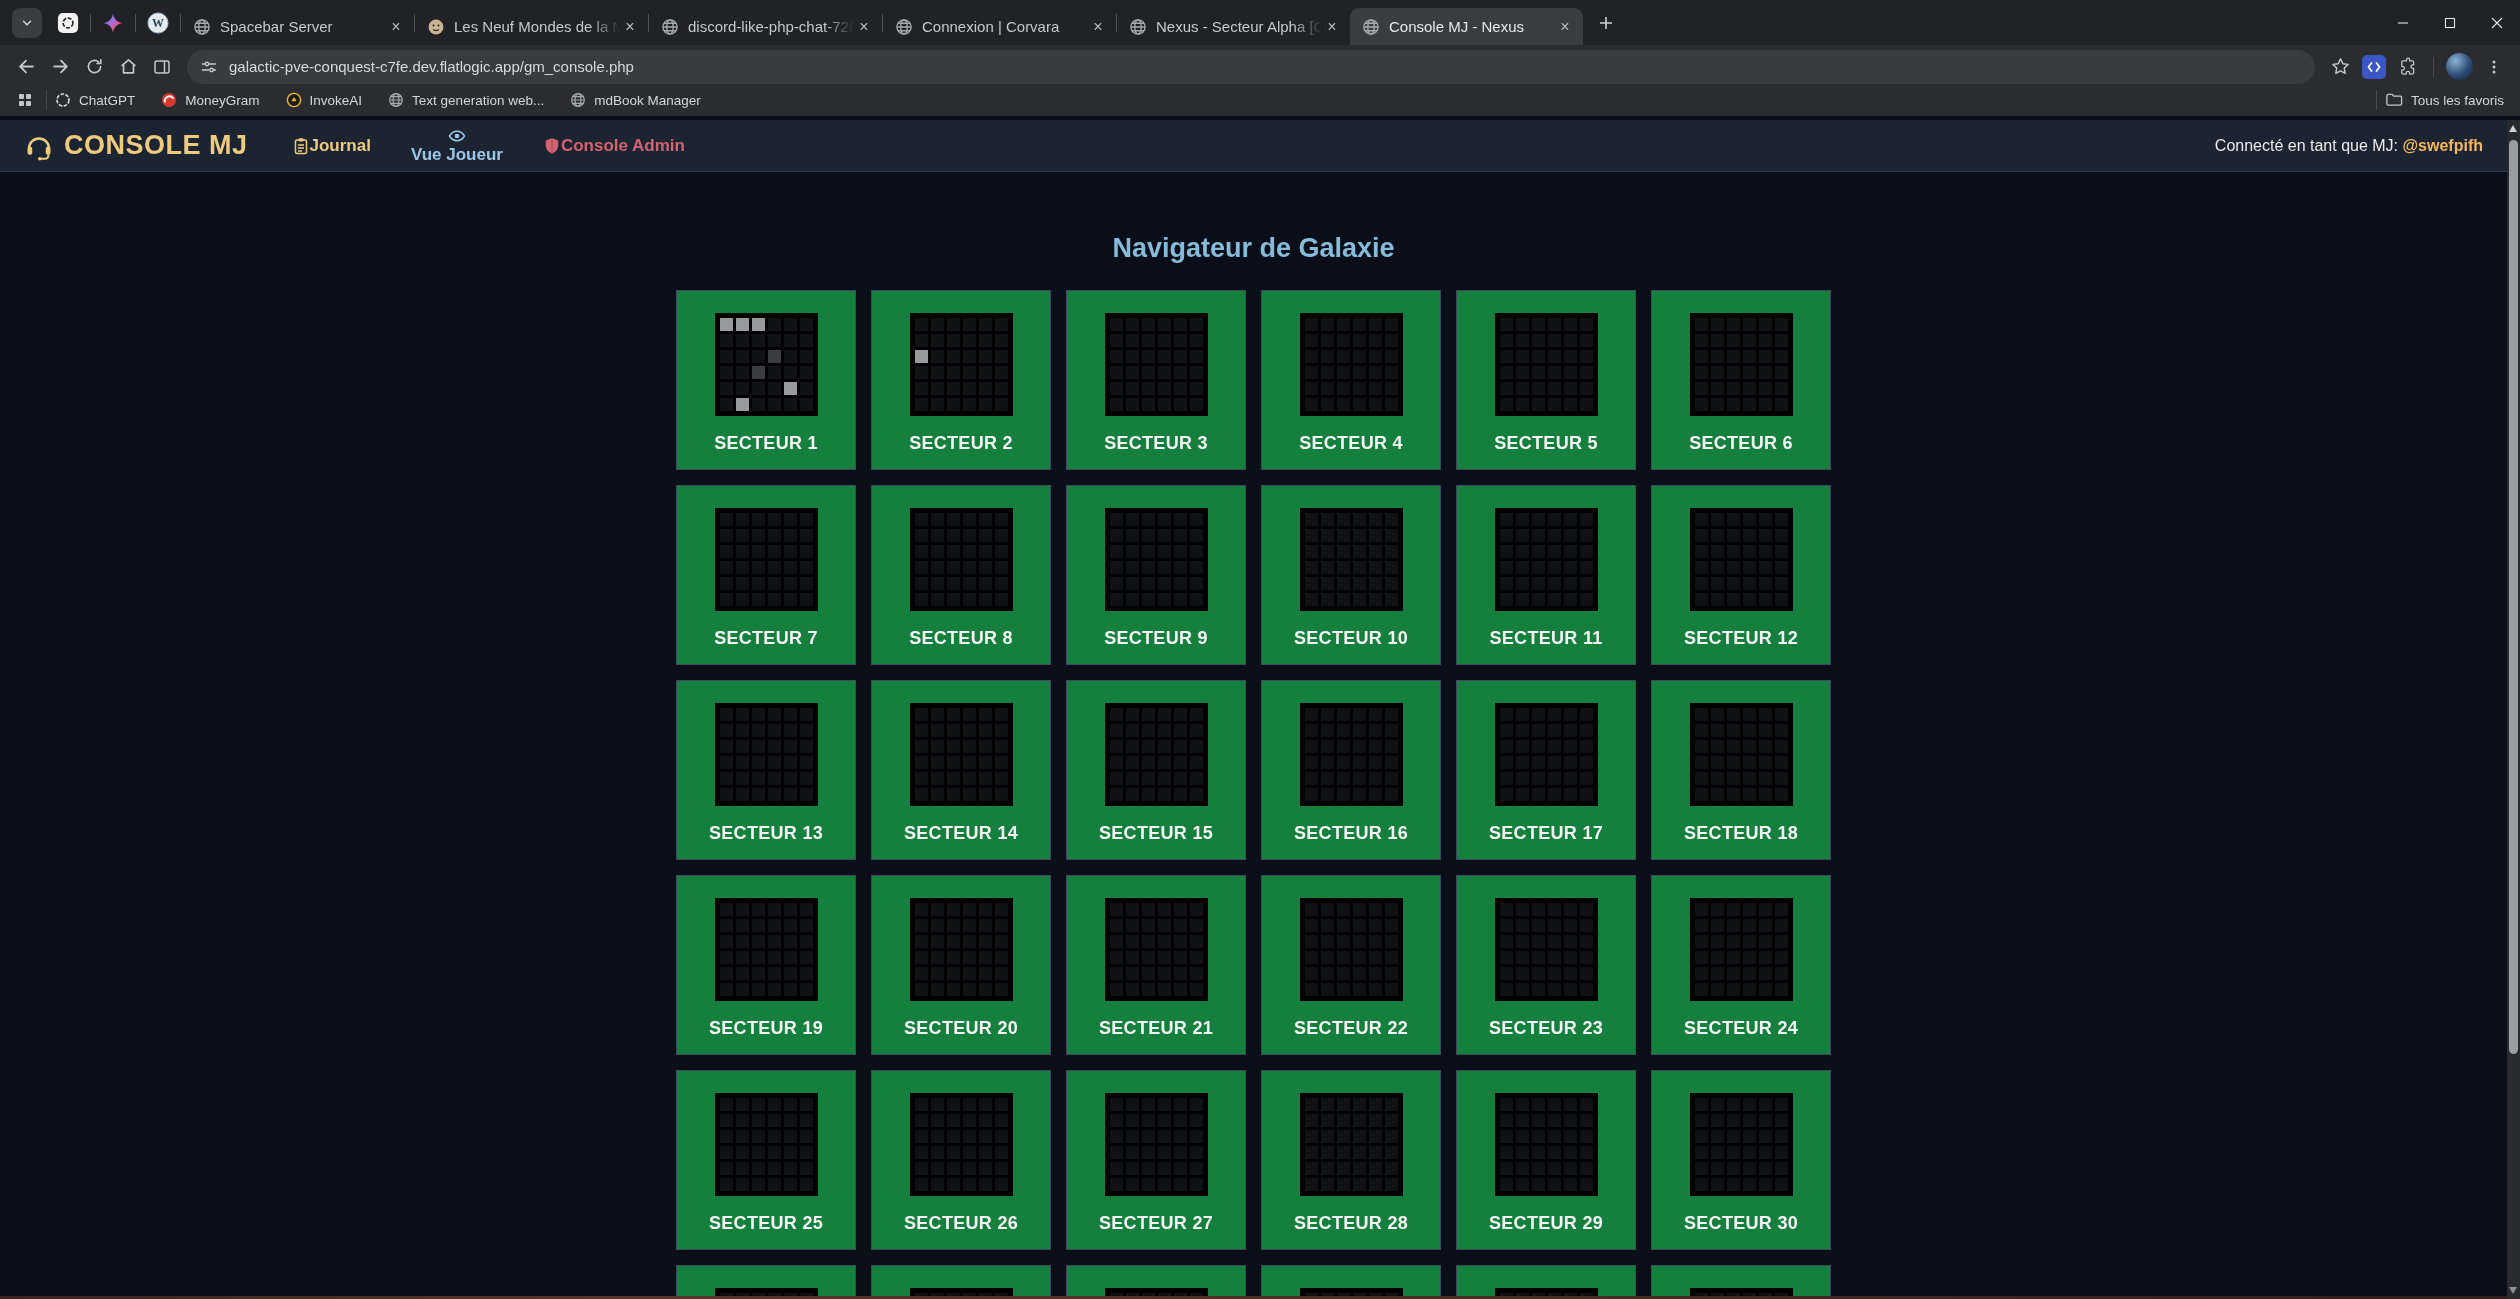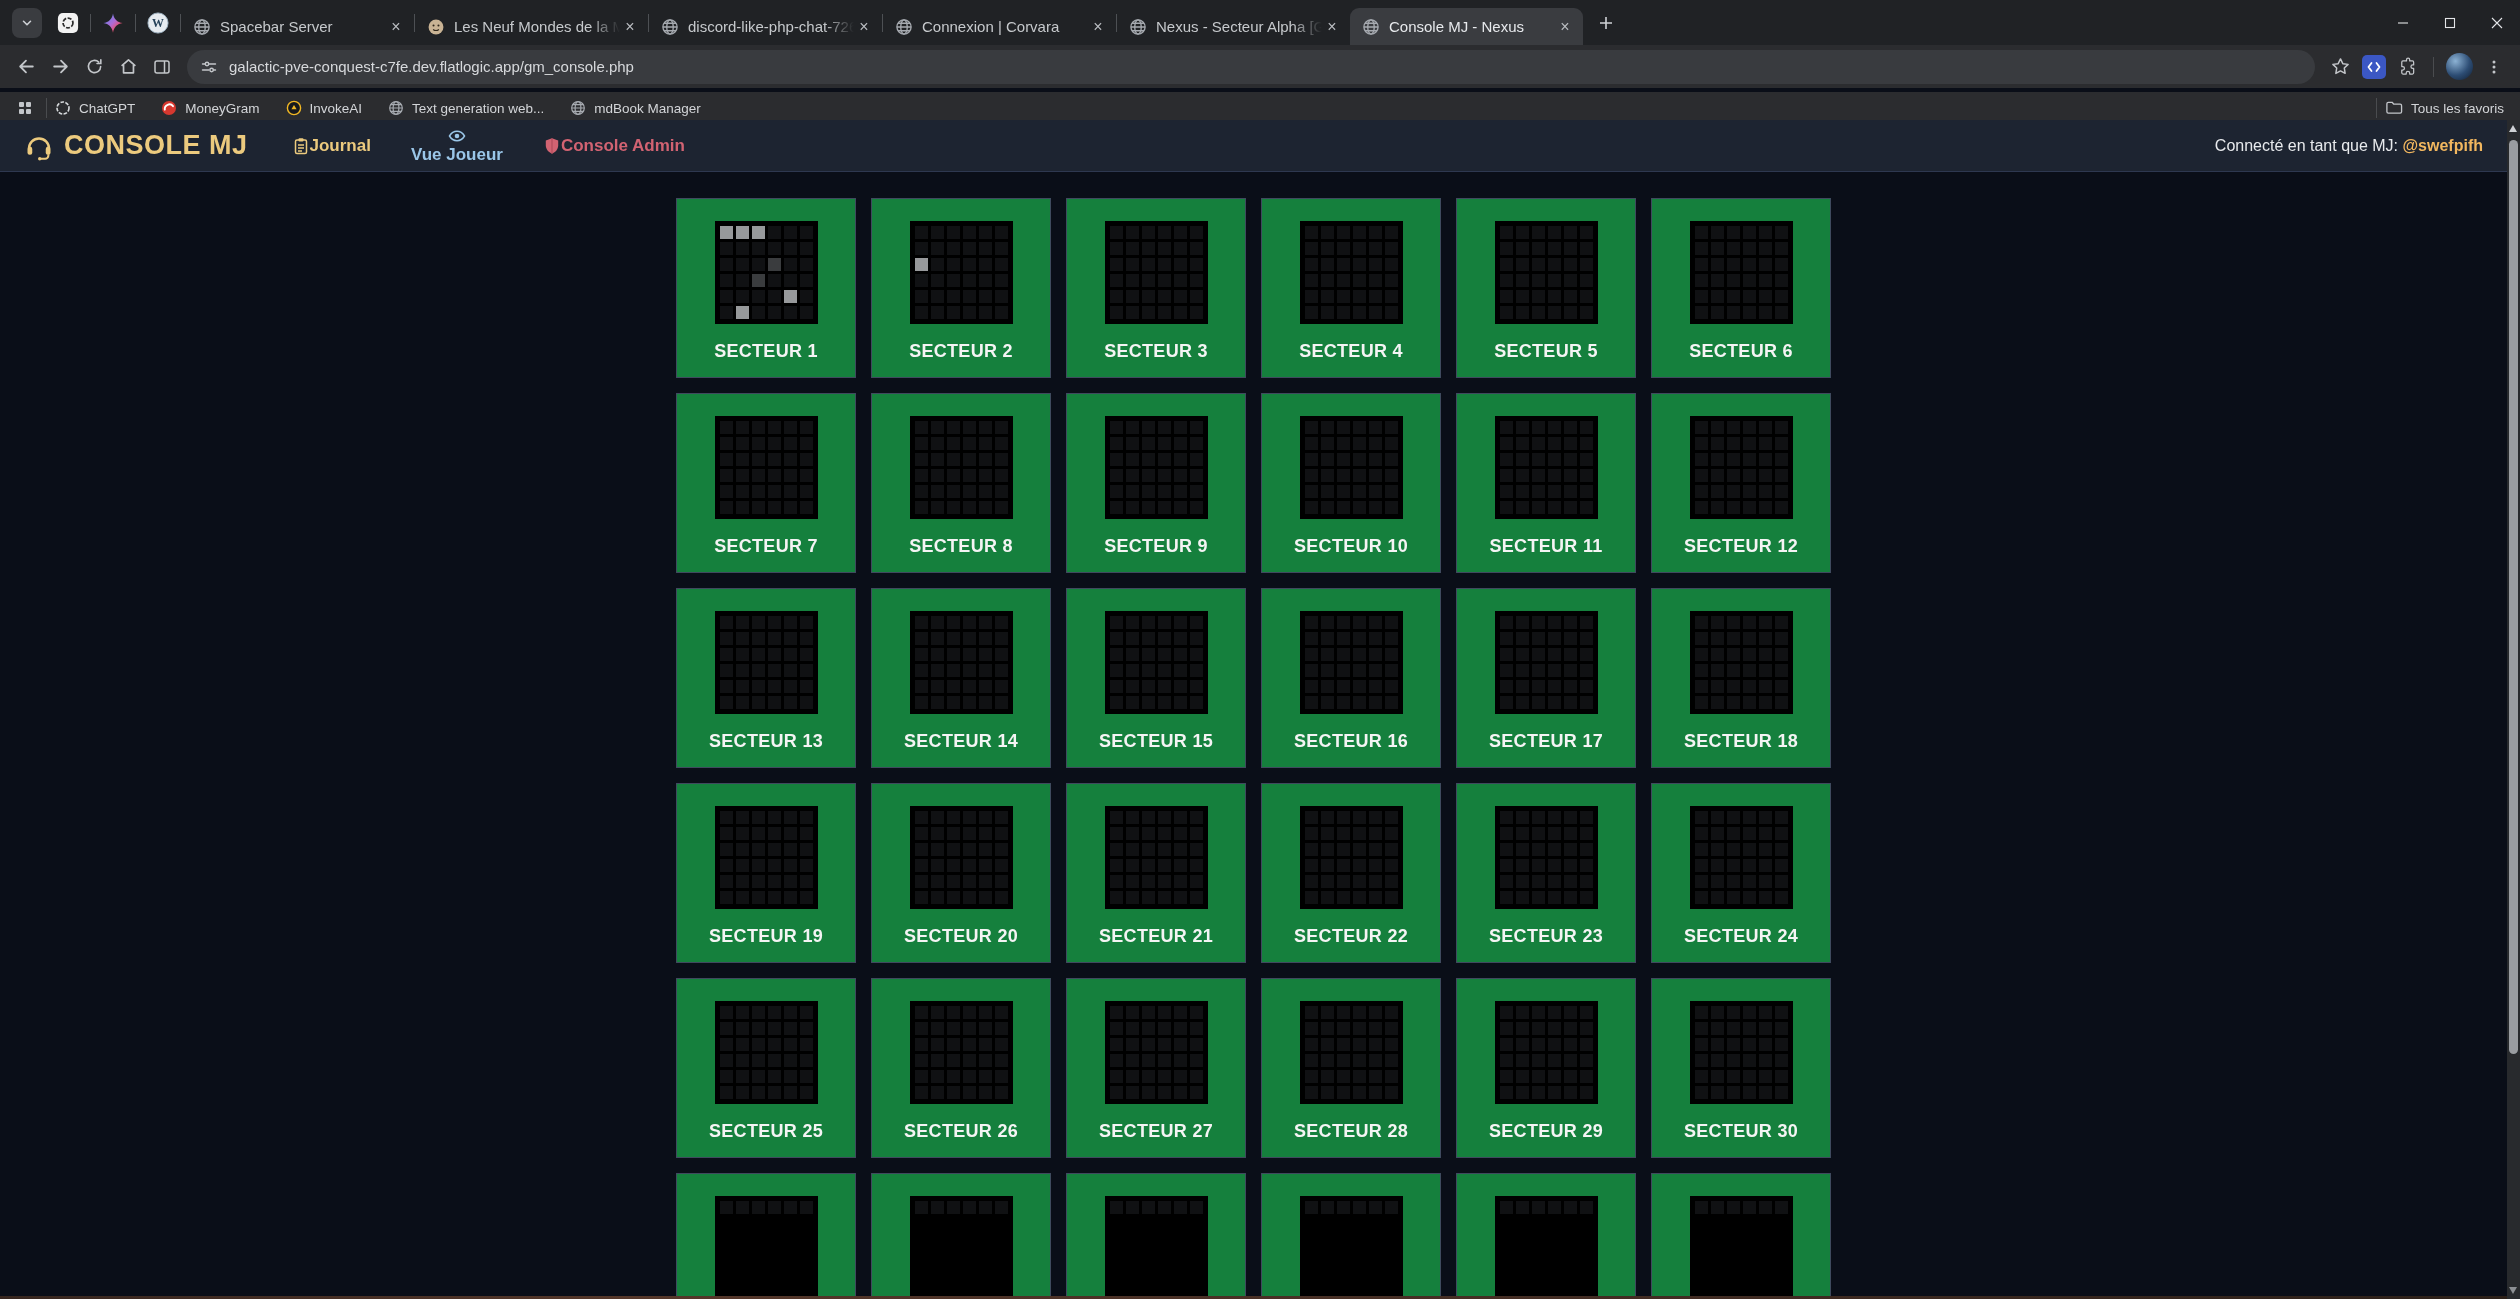--- a/index.html
+++ b/index.html
@@ -37,21 +37,21 @@
   .urlbar { flex:1; height:34px; margin:0 8px; background:#393b3f; border-radius:17px;
             display:flex; align-items:center; padding:0 8px; min-width:0; }
   .site-info { width:28px; height:28px; border-radius:50%; display:flex; align-items:center; justify-content:center; }
   .url-text { color:#d7d9dc; font-size:15px; margin-left:6px; white-space:nowrap; }
   .ext-pinned { width:28px; height:28px; margin:0 3px; display:flex; align-items:center; justify-content:center; }
   .vsep { width:1px; height:20px; background:#4a4c4f; margin:0 8px; }
   .avatar { width:27px; height:27px; border-radius:50%; margin:0 4px;
             background:radial-gradient(circle at 35% 30%, #8cb2d4, #2d4d74 55%, #0f1d30); }
 
   
-  .bookmarksbar { position:absolute; top:92px; left:0; right:0; height:32px; background:#2b2c2f;
+  .bookmarksbar { position:absolute; top:84px; left:0; right:0; height:32px; background:#2b2c2f;
                   display:flex; align-items:center; padding:0 12px; color:#d3d5d8; font-size:13.5px; }
   .bm-item { display:flex; align-items:center; margin-right:26px; }
   .bm-item .bm-ic { width:16px; height:16px; margin-right:8px; display:flex; align-items:center; }
   .bm-spacer { flex:1; }
   .bm-all { display:flex; align-items:center; margin-right:4px; }
   .bm-all .bm-ic { width:18px; height:18px; margin-right:8px; display:flex; align-items:center; }
 
   
   .viewport { position:absolute; top:120px; left:0; right:13px; bottom:0; background:#0a0e18; overflow:hidden; }
   .app-header { height:52px; background:#1d2431; border-bottom:1px solid #2e3850;
@@ -406,20 +406,21 @@
               </svg>
             </span>
     <span>Console Admin</span>
           </div>
         </div>
       <div class="user-status">
         <span>Connecté en tant que MJ: </span><span class="user-handle">@swefpifh</span>
       </div>
     </div>
 
+    <div class="page-title">Navigateur de Galaxie</div>
     <div class="sector-grid" id="sectorGrid">
         <div class="sector-card">
     <div class="minimap">
             <div class="cell" style="background: rgb(151, 153, 155);"></div>
             <div class="cell" style="background: rgb(151, 153, 155);"></div>
             <div class="cell" style="background: rgb(151, 153, 155);"></div>
             <div class="cell"></div>
             <div class="cell"></div>
             <div class="cell"></div>
             <div class="cell"></div>

